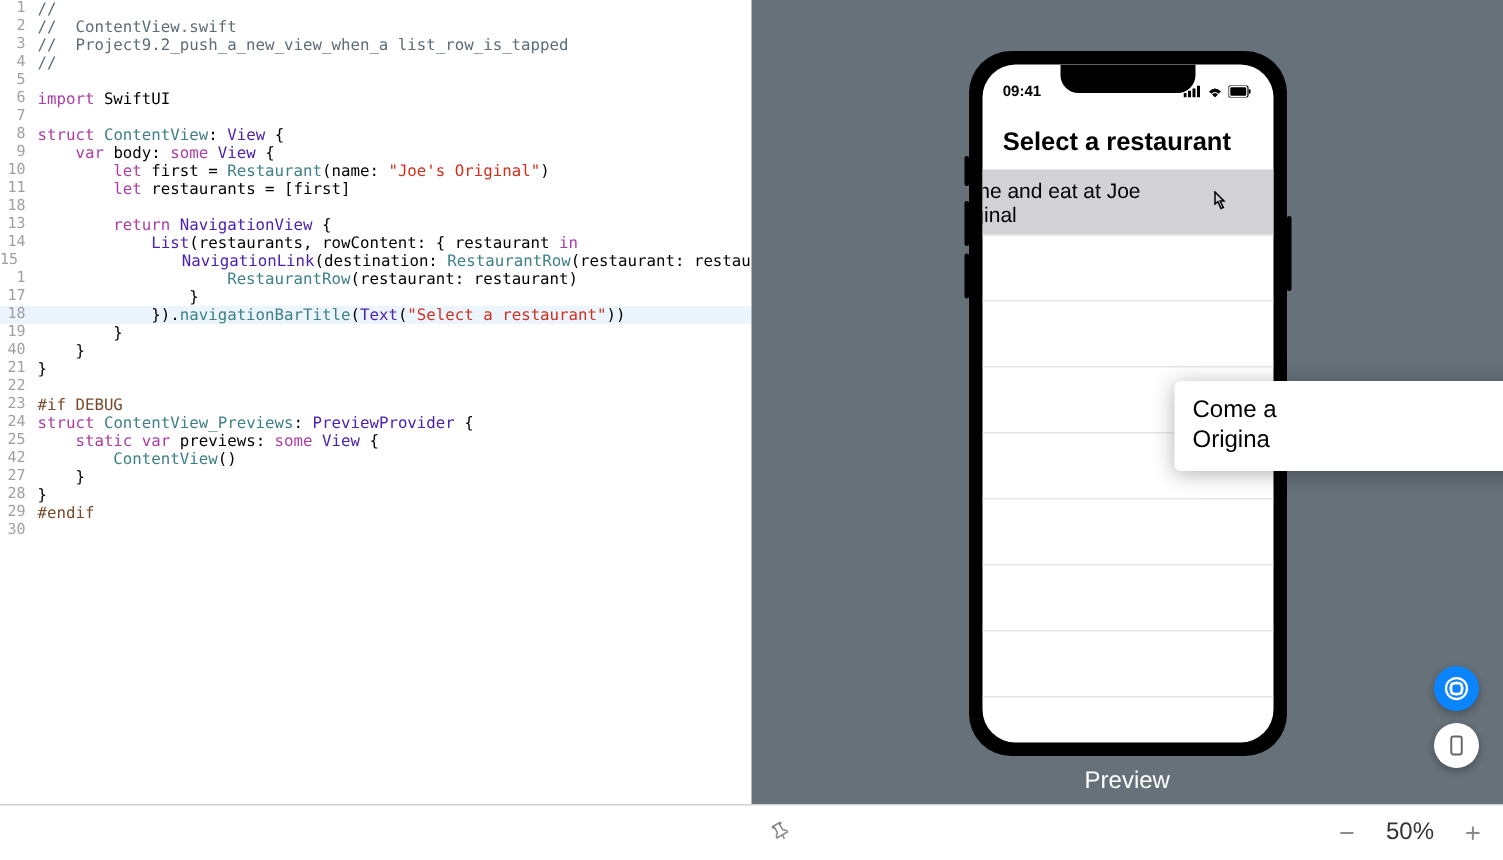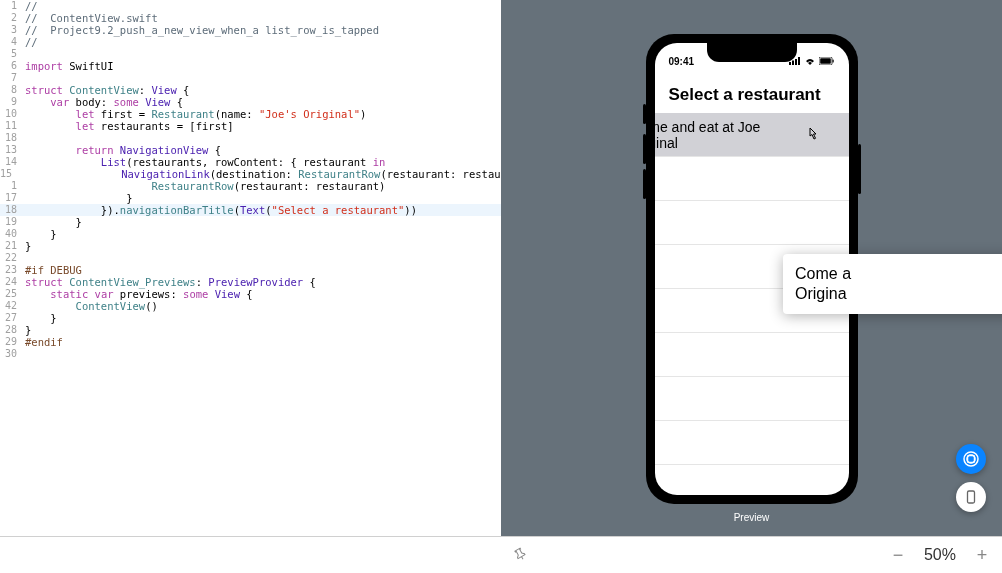--- a/index.html
+++ b/index.html
@@ -160,21 +160,21 @@
   position: absolute;
   left: -3px;
   top: 135px;
   width: 3px;
   height: 30px;
   background: #000;
   border-radius: 2px;
 }
 .preview-label {
   color: #fff;
-  font-size: 10px;
+  font-size: 16px;
   font-weight: 500;
   margin-top: 8px;
   font-family: -apple-system, sans-serif;
 }
 .overlay-card {
   position: absolute;
   top: 254px;
   left: 282px;
   width: 250px;
   height: 60px;

